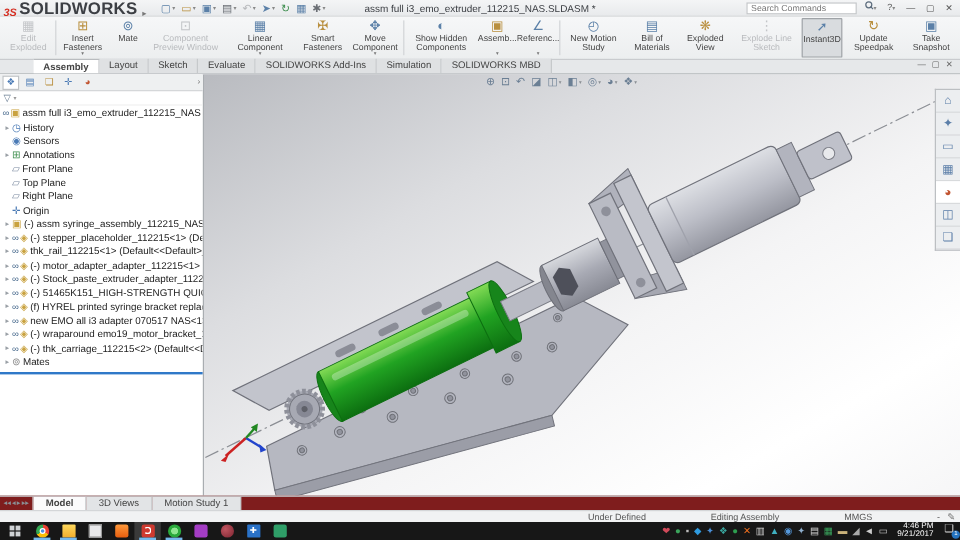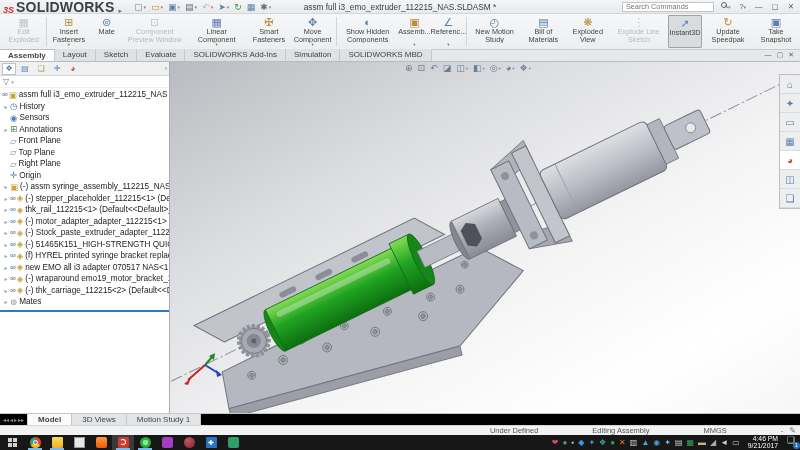--- a/index.html
+++ b/index.html
@@ -35,21 +35,21 @@
   .rbtn .ricon{height:13px;font-size:11px;line-height:12px;}
   .rbtn .rlabel{font-size:7.3px;line-height:7.8px;text-align:center;color:#444;height:16px;overflow:hidden;}
   .rbtn .rcaret{height:5px;font-size:4.5px;color:#777;line-height:4px;}
   .rbtn.dis .rlabel{color:#b8babd;}
   .rbtn.dis .ricon{color:#c3c5c8 !important;}
   .rbtn.active{background:#d9dcdf;border:1px solid #9fa3a7;border-radius:1px;}
 
   
   #tabrow{position:absolute;top:50px;left:0;right:0;height:12px;background:#e6e8ea;border-bottom:1px solid #b9bcbf;display:flex;align-items:flex-end;}
   .cmtab{height:12px;line-height:12px;padding:0 8px;font-size:8px;color:#444;background:#dfe1e3;border-right:1px solid #c6c9cb;}
-  .cmtab.active{background:#fff;font-weight:bold;border-top:1px solid #b9bcbf;}
+  .cmtab.active{background:#fff;font-weight:bold;border-top:1px solid #b9bcbf;margin-left:28px;}
   #docctl{margin-left:auto;display:flex;gap:5px;padding:0 6px;color:#666;font-size:7px;line-height:12px;}
 
   
   #leftpanel{position:absolute;top:62px;left:0;width:170px;bottom:37px;background:#fff;border-right:1px solid #a9adb1;overflow:hidden;}
   #mgr-tabs{height:14px;background:#eef0f1;border-bottom:1px solid #d5d7d9;display:flex;align-items:center;padding:0 2px;gap:2px;}
   .mgr-tab{width:14px;height:12px;display:flex;align-items:center;justify-content:center;font-size:8px;border:1px solid transparent;}
   .mgr-tab.active{background:#fff;border:1px solid #bfc2c5;}
   #mgr-chevron{margin-left:auto;color:#777;font-size:7px;}
   #filter-row{height:12px;display:flex;align-items:center;padding:0 3px;color:#6b7f94;font-size:8px;border-bottom:1px solid #f0f0f0;}
   #filter-row .car{font-size:5px;color:#999;margin-left:2px;}
@@ -65,21 +65,21 @@
   #viewport{position:absolute;top:62px;left:170px;right:0;bottom:37px;background:linear-gradient(150deg,#b9bbc0 0%,#dcdde0 30%,#f4f4f5 58%,#ffffff 82%,#f6f6f7 100%);overflow:hidden;}
   #headsup{position:absolute;top:0;left:235px;height:13px;display:flex;align-items:center;gap:5px;z-index:5;color:#6b7f94;}
   .hu{display:flex;align-items:center;font-size:9px;line-height:13px;}
   .hu .car{font-size:4.5px;color:#8a8f94;margin-left:1px;}
   #taskpane{position:absolute;top:12px;right:0;width:21px;background:#eceef0;border:1px solid #bcbfc2;border-right:none;display:flex;flex-direction:column;z-index:5;}
   .tp{height:19px;display:flex;align-items:center;justify-content:center;font-size:10px;color:#5b7ea8;border-bottom:1px solid #d8dadc;}
   .tp.sel{background:#fff;}
   #modelsvg{position:absolute;inset:0;}
 
   
-  #bottomtabs{position:absolute;left:0;right:0;bottom:25px;height:12px;background:#000000;border-top:1px solid #c6c9cb;display:flex;align-items:stretch;}
+  #bottomtabs{position:absolute;left:0;right:0;bottom:25px;height:12px;background:#7f1d1d;border-top:1px solid #c6c9cb;display:flex;align-items:stretch;}
   #tab-scroll{display:flex;align-items:center;gap:1px;padding:0 3px;color:#8a8f94;font-size:6px;border-right:1px solid #d2d4d6;}
   .btab{display:flex;align-items:center;padding:0 10px;font-size:8px;color:#444;background:#e2e4e6;border-right:1px solid #c6c9cb;}
   .btab.active{background:#fbfbfc;font-weight:bold;}
 
   
   #statusbar{position:absolute;left:0;right:0;bottom:15px;height:10px;background:#f1f2f3;border-top:1px solid #d4d6d8;display:flex;align-items:center;font-size:7.5px;color:#555;padding:0 4px;}
   #status-right{margin-left:auto;display:flex;align-items:center;gap:14px;}
   #status-right .sr{color:#555;padding-left:40px;}
   #status-pencil{color:#777;font-size:8px;margin-left:6px;}
 

